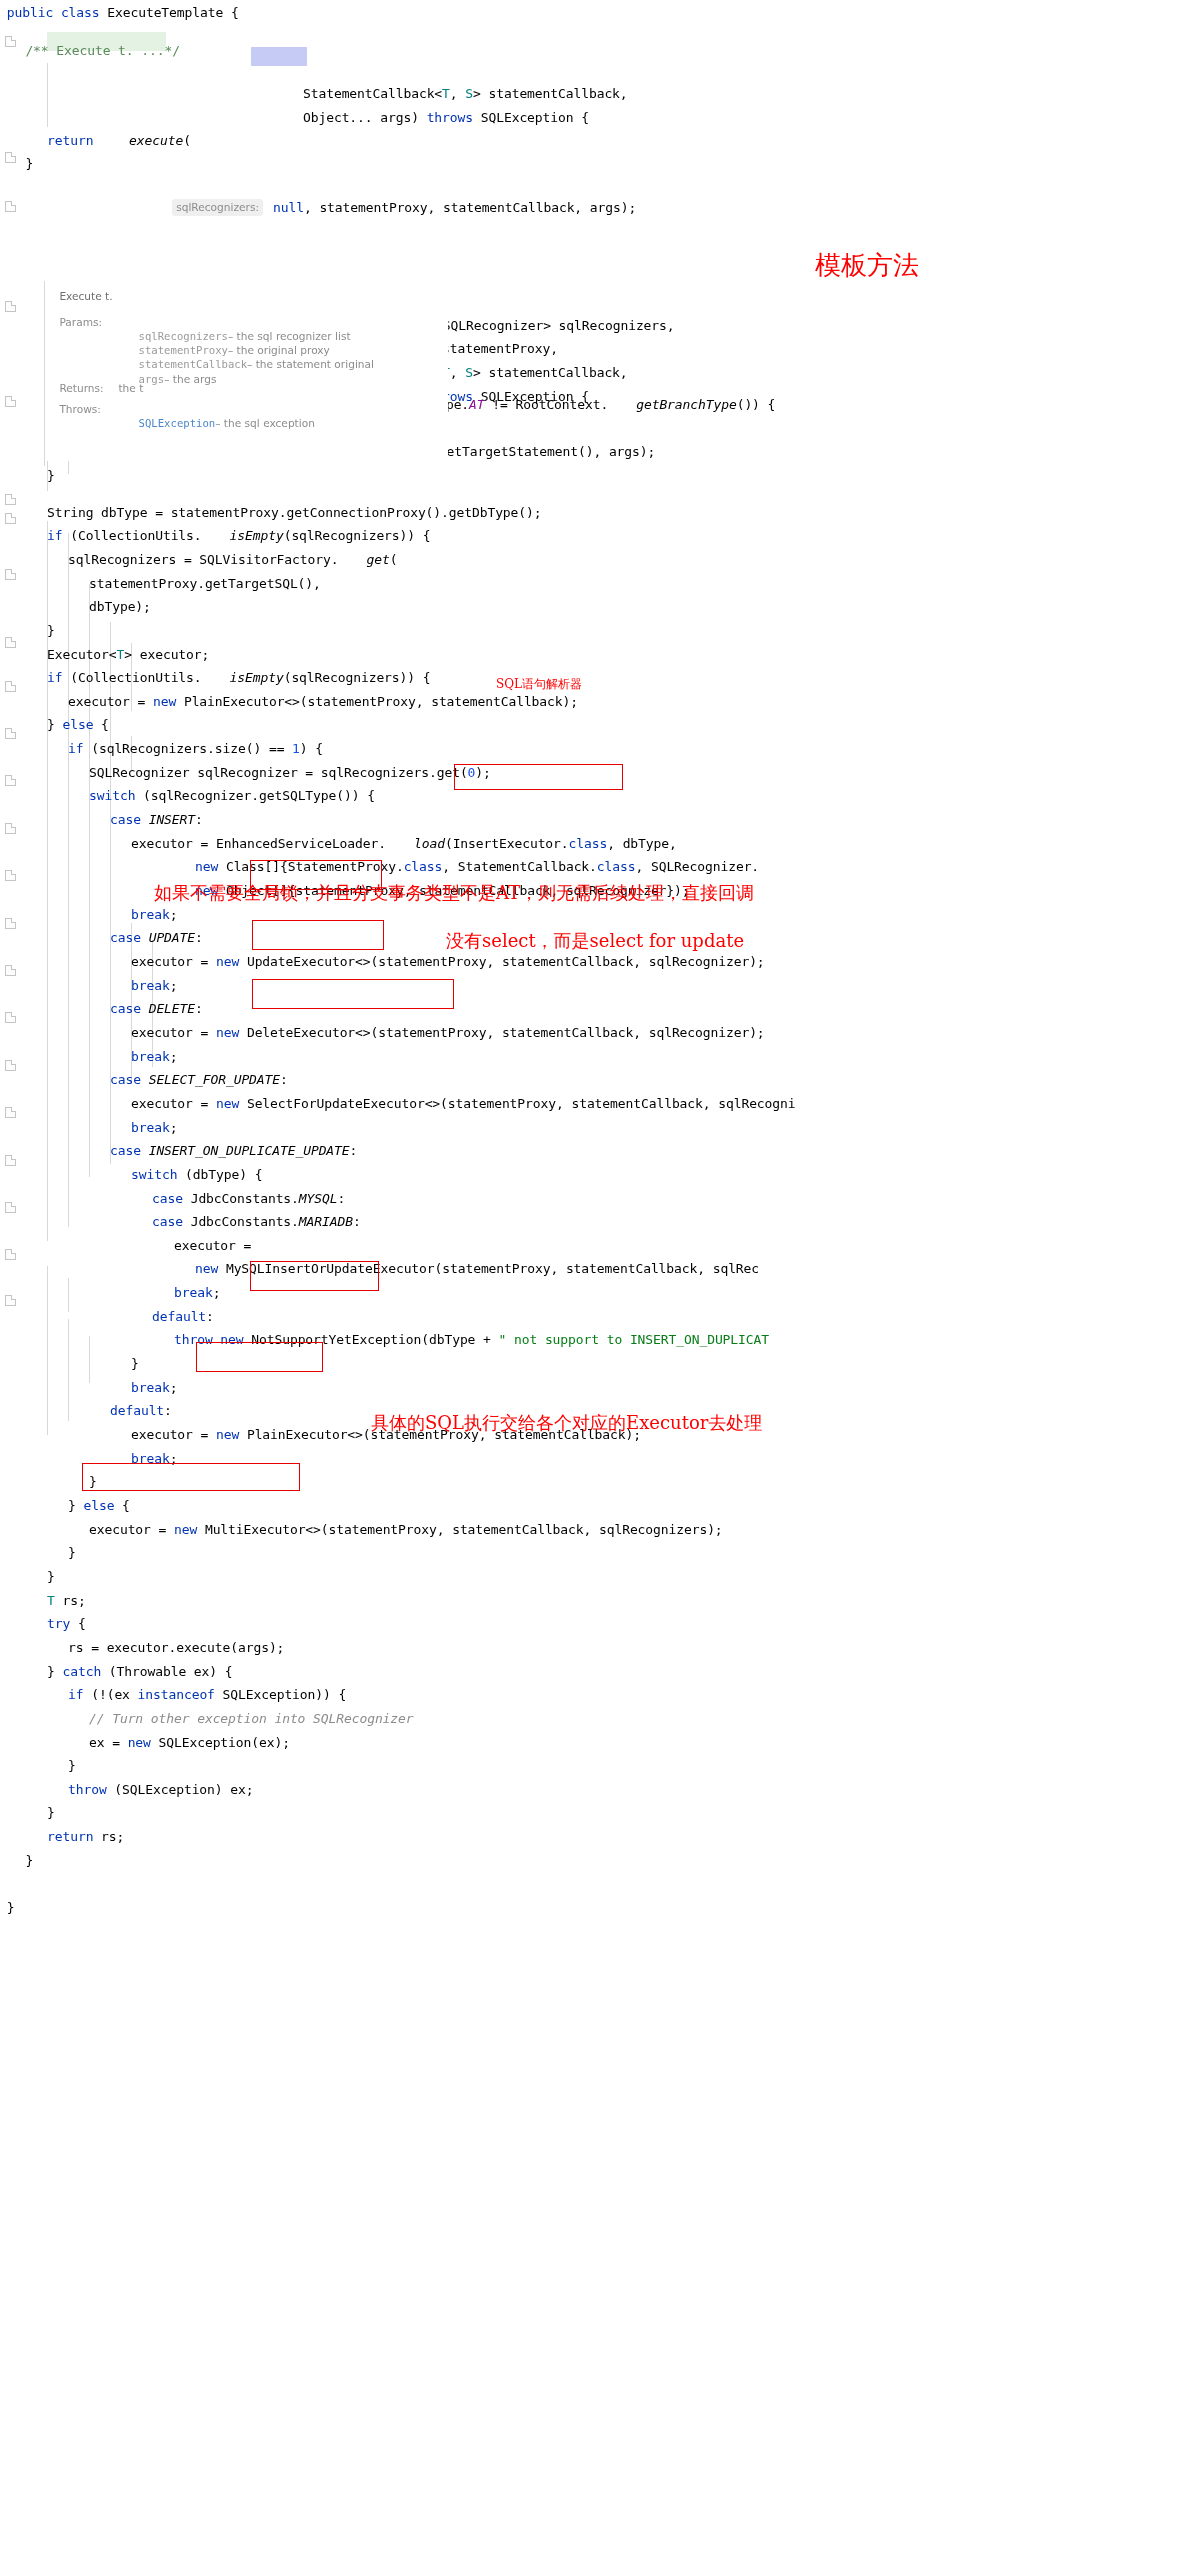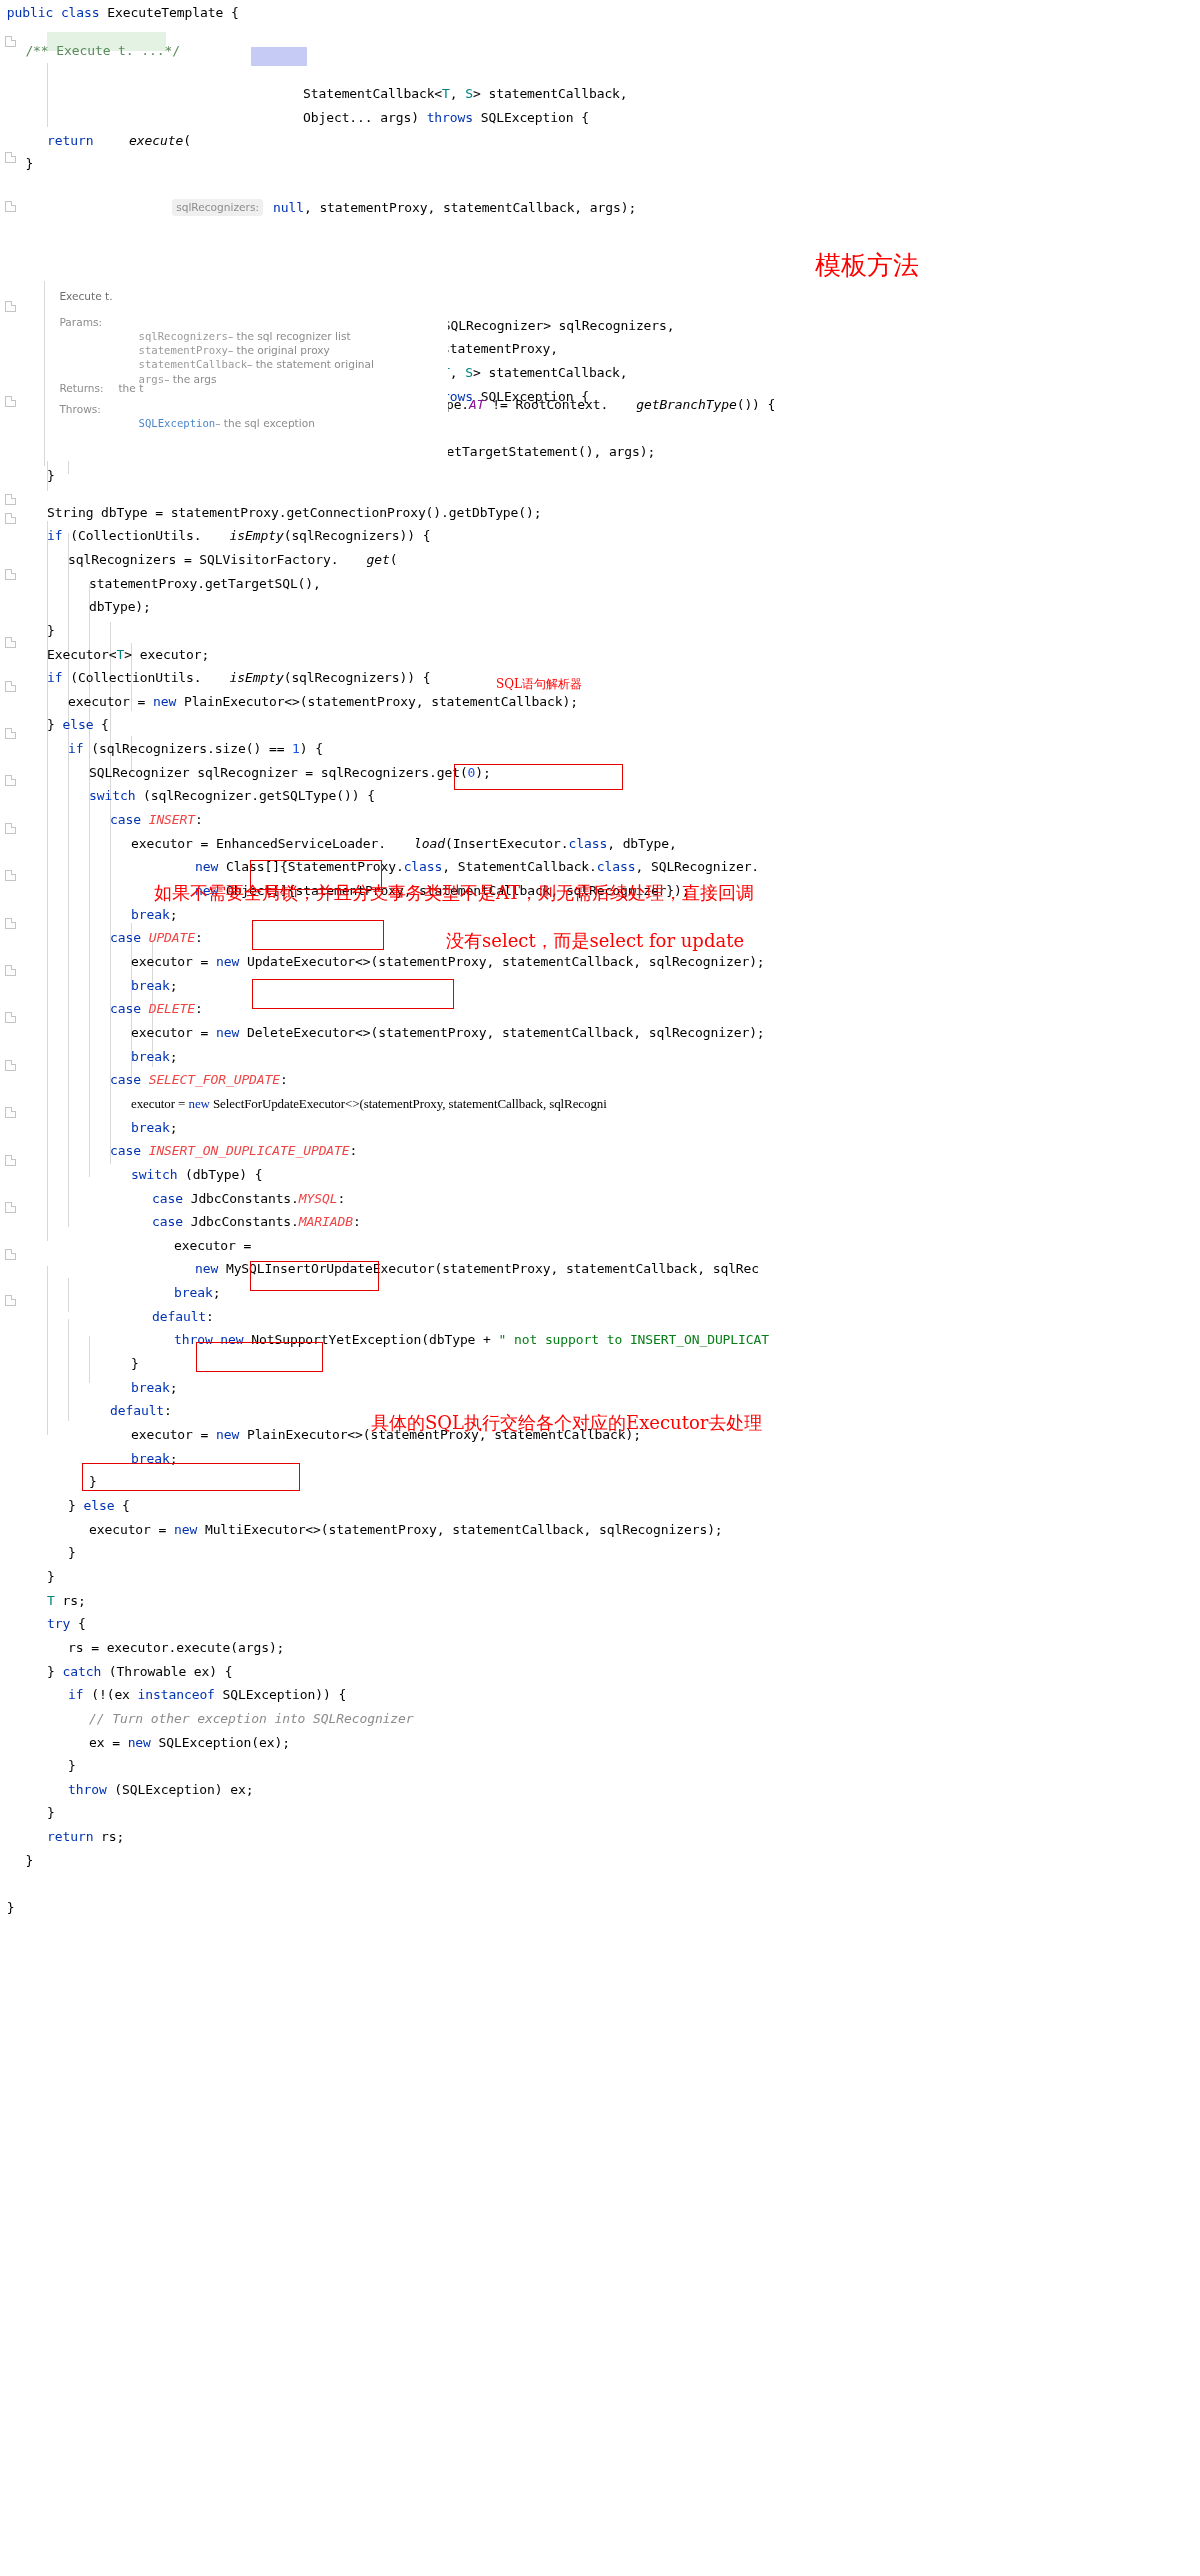--- a/index.html
+++ b/index.html
@@ -73,21 +73,21 @@
     background: #d8d8d8;
   }
 
   
   .kw   { color: #0033b3; }
   .type { color: #008080; }
   .cmt  { color: #8c8c8c; font-style: italic; }
   .doc  { color: #5a8a5a; }
   .num  { color: #1750eb; }
   .str  { color: #067d17; }
-  .stat { color: #ef4444; font-style: italic; }
+  .stat { color: #000000; font-style: italic; }
   .fld  { color: #871094; font-style: italic; }
   .mth  { color: #000000; font-style: italic; margin-left: 28px; }
   .plain{ color: #000000; }
 
    row) */
   .doc-row-bg {
     position: absolute;
     left: 0;
     height: 22px;
     background: #fbfbef;
@@ -248,21 +248,21 @@
       <div class="ln" style="top: 856px; left: 195px;"><span class="kw">new</span> Class[]{StatementProxy.<span class="kw">class</span>, StatementCallback.<span class="kw">class</span>, SQLRecognizer.</div>
       <div class="ln" style="top: 880px; left: 195px;"><span class="kw">new</span> Object[]{statementProxy, statementCallback, sqlRecognizer});</div>
       <div class="ln" style="top: 904px; left: 131px;"><span class="kw">break</span>;</div>
       <div class="ln" style="top: 927px; left: 110px;"><span class="kw">case</span> <span class="stat">UPDATE</span>:</div>
       <div class="ln" style="top: 951px; left: 131px;">executor = <span class="kw">new</span> UpdateExecutor&lt;&gt;(statementProxy, statementCallback, sqlRecognizer);</div>
       <div class="ln" style="top: 975px; left: 131px;"><span class="kw">break</span>;</div>
       <div class="ln" style="top: 998px; left: 110px;"><span class="kw">case</span> <span class="stat">DELETE</span>:</div>
       <div class="ln" style="top: 1022px; left: 131px;">executor = <span class="kw">new</span> DeleteExecutor&lt;&gt;(statementProxy, statementCallback, sqlRecognizer);</div>
       <div class="ln" style="top: 1046px; left: 131px;"><span class="kw">break</span>;</div>
       <div class="ln" style="top: 1069px; left: 110px;"><span class="kw">case</span> <span class="stat">SELECT_FOR_UPDATE</span>:</div>
-      <div class="ln" style="top: 1093px; left: 131px; font-family: Liberation Serif, serif;">executor = <span class="kw">new</span> SelectForUpdateExecutor&lt;&gt;(statementProxy, statementCallback, sqlRecogni</div>
+      <div class="ln" style="top: 1093px; left: 131px;">executor = <span class="kw">new</span> SelectForUpdateExecutor&lt;&gt;(statementProxy, statementCallback, sqlRecogni</div>
       <div class="ln" style="top: 1117px; left: 131px;"><span class="kw">break</span>;</div>
       <div class="ln" style="top: 1140px; left: 110px;"><span class="kw">case</span> <span class="stat">INSERT_ON_DUPLICATE_UPDATE</span>:</div>
       <div class="ln" style="top: 1164px; left: 131px;"><span class="kw">switch</span> (dbType) {</div>
       <div class="ln" style="top: 1188px; left: 152px;"><span class="kw">case</span> JdbcConstants.<span class="stat">MYSQL</span>:</div>
       <div class="ln" style="top: 1211px; left: 152px;"><span class="kw">case</span> JdbcConstants.<span class="stat">MARIADB</span>:</div>
       <div class="ln" style="top: 1235px; left: 174px;">executor =</div>
       <div class="ln" style="top: 1258px; left: 195px;"><span class="kw">new</span> MySQLInsertOrUpdateExecutor(statementProxy, statementCallback, sqlRec</div>
       <div class="ln" style="top: 1282px; left: 174px;"><span class="kw">break</span>;</div>
       <div class="ln" style="top: 1306px; left: 152px;"><span class="kw">default</span>:</div>
       <div class="ln" style="top: 1329px; left: 174px;"><span class="kw">throw new</span> NotSupportYetException(dbType + <span class="str">" not support to INSERT_ON_DUPLICAT</span></div>

